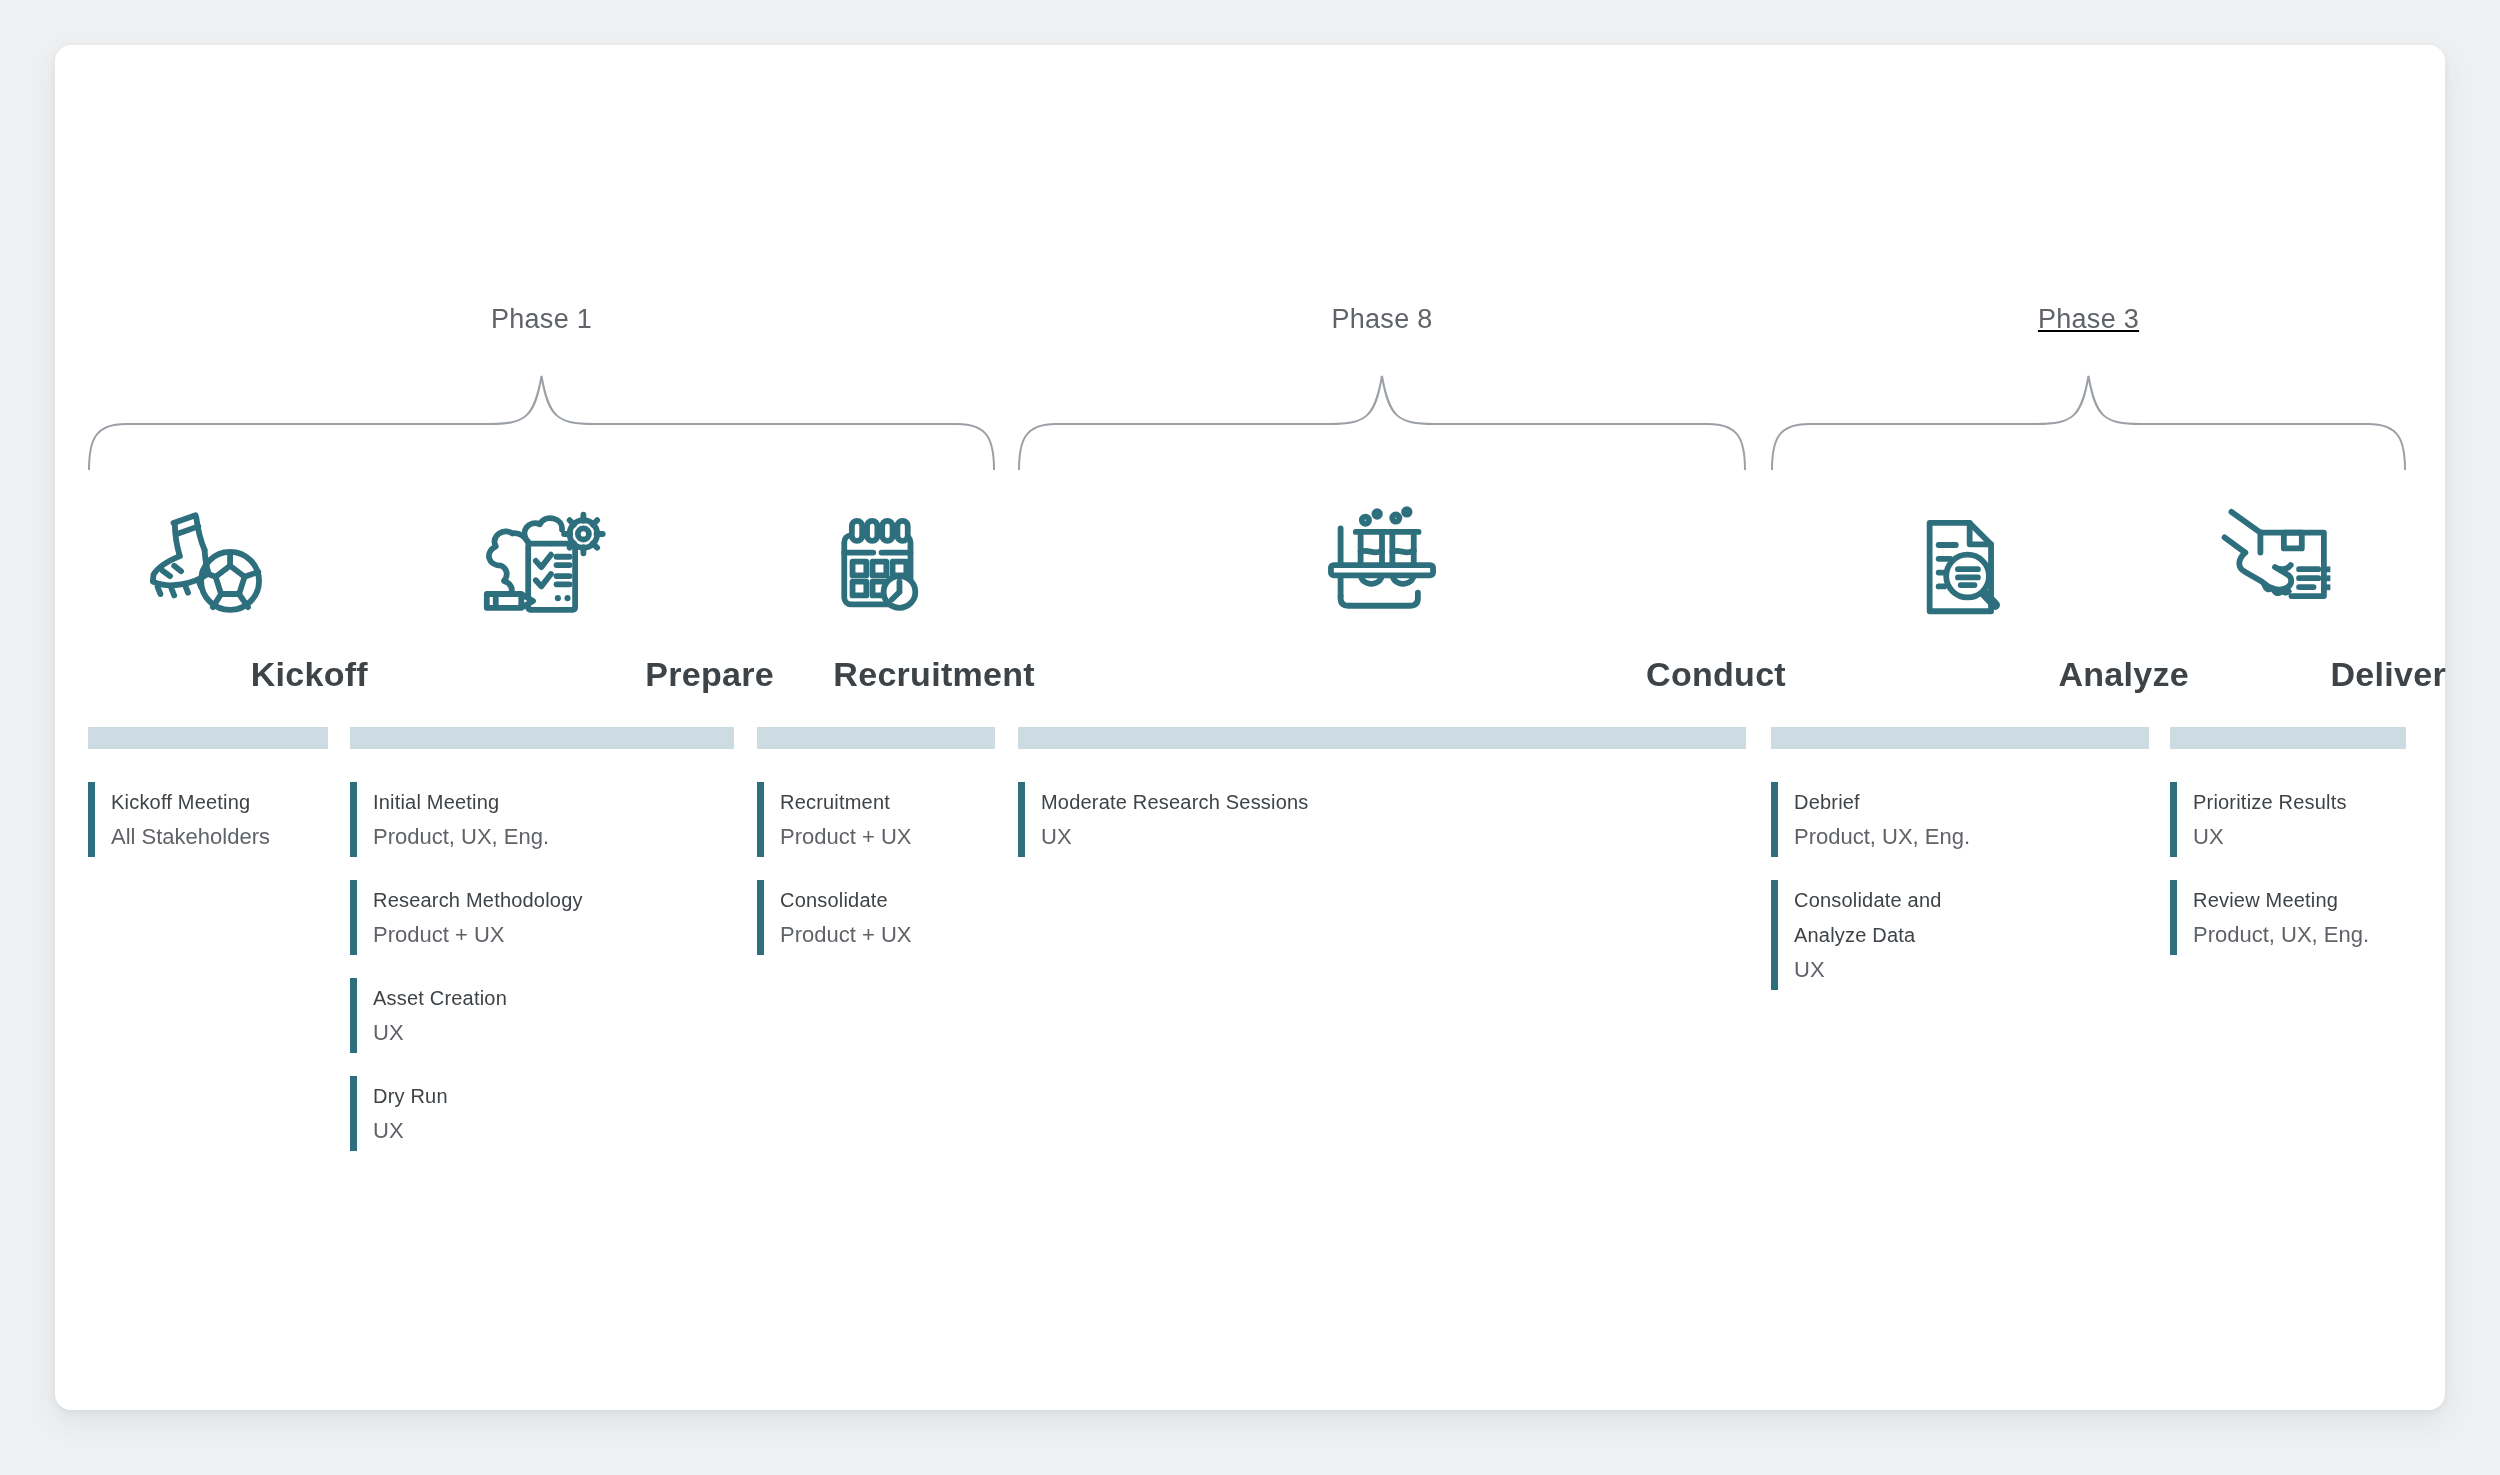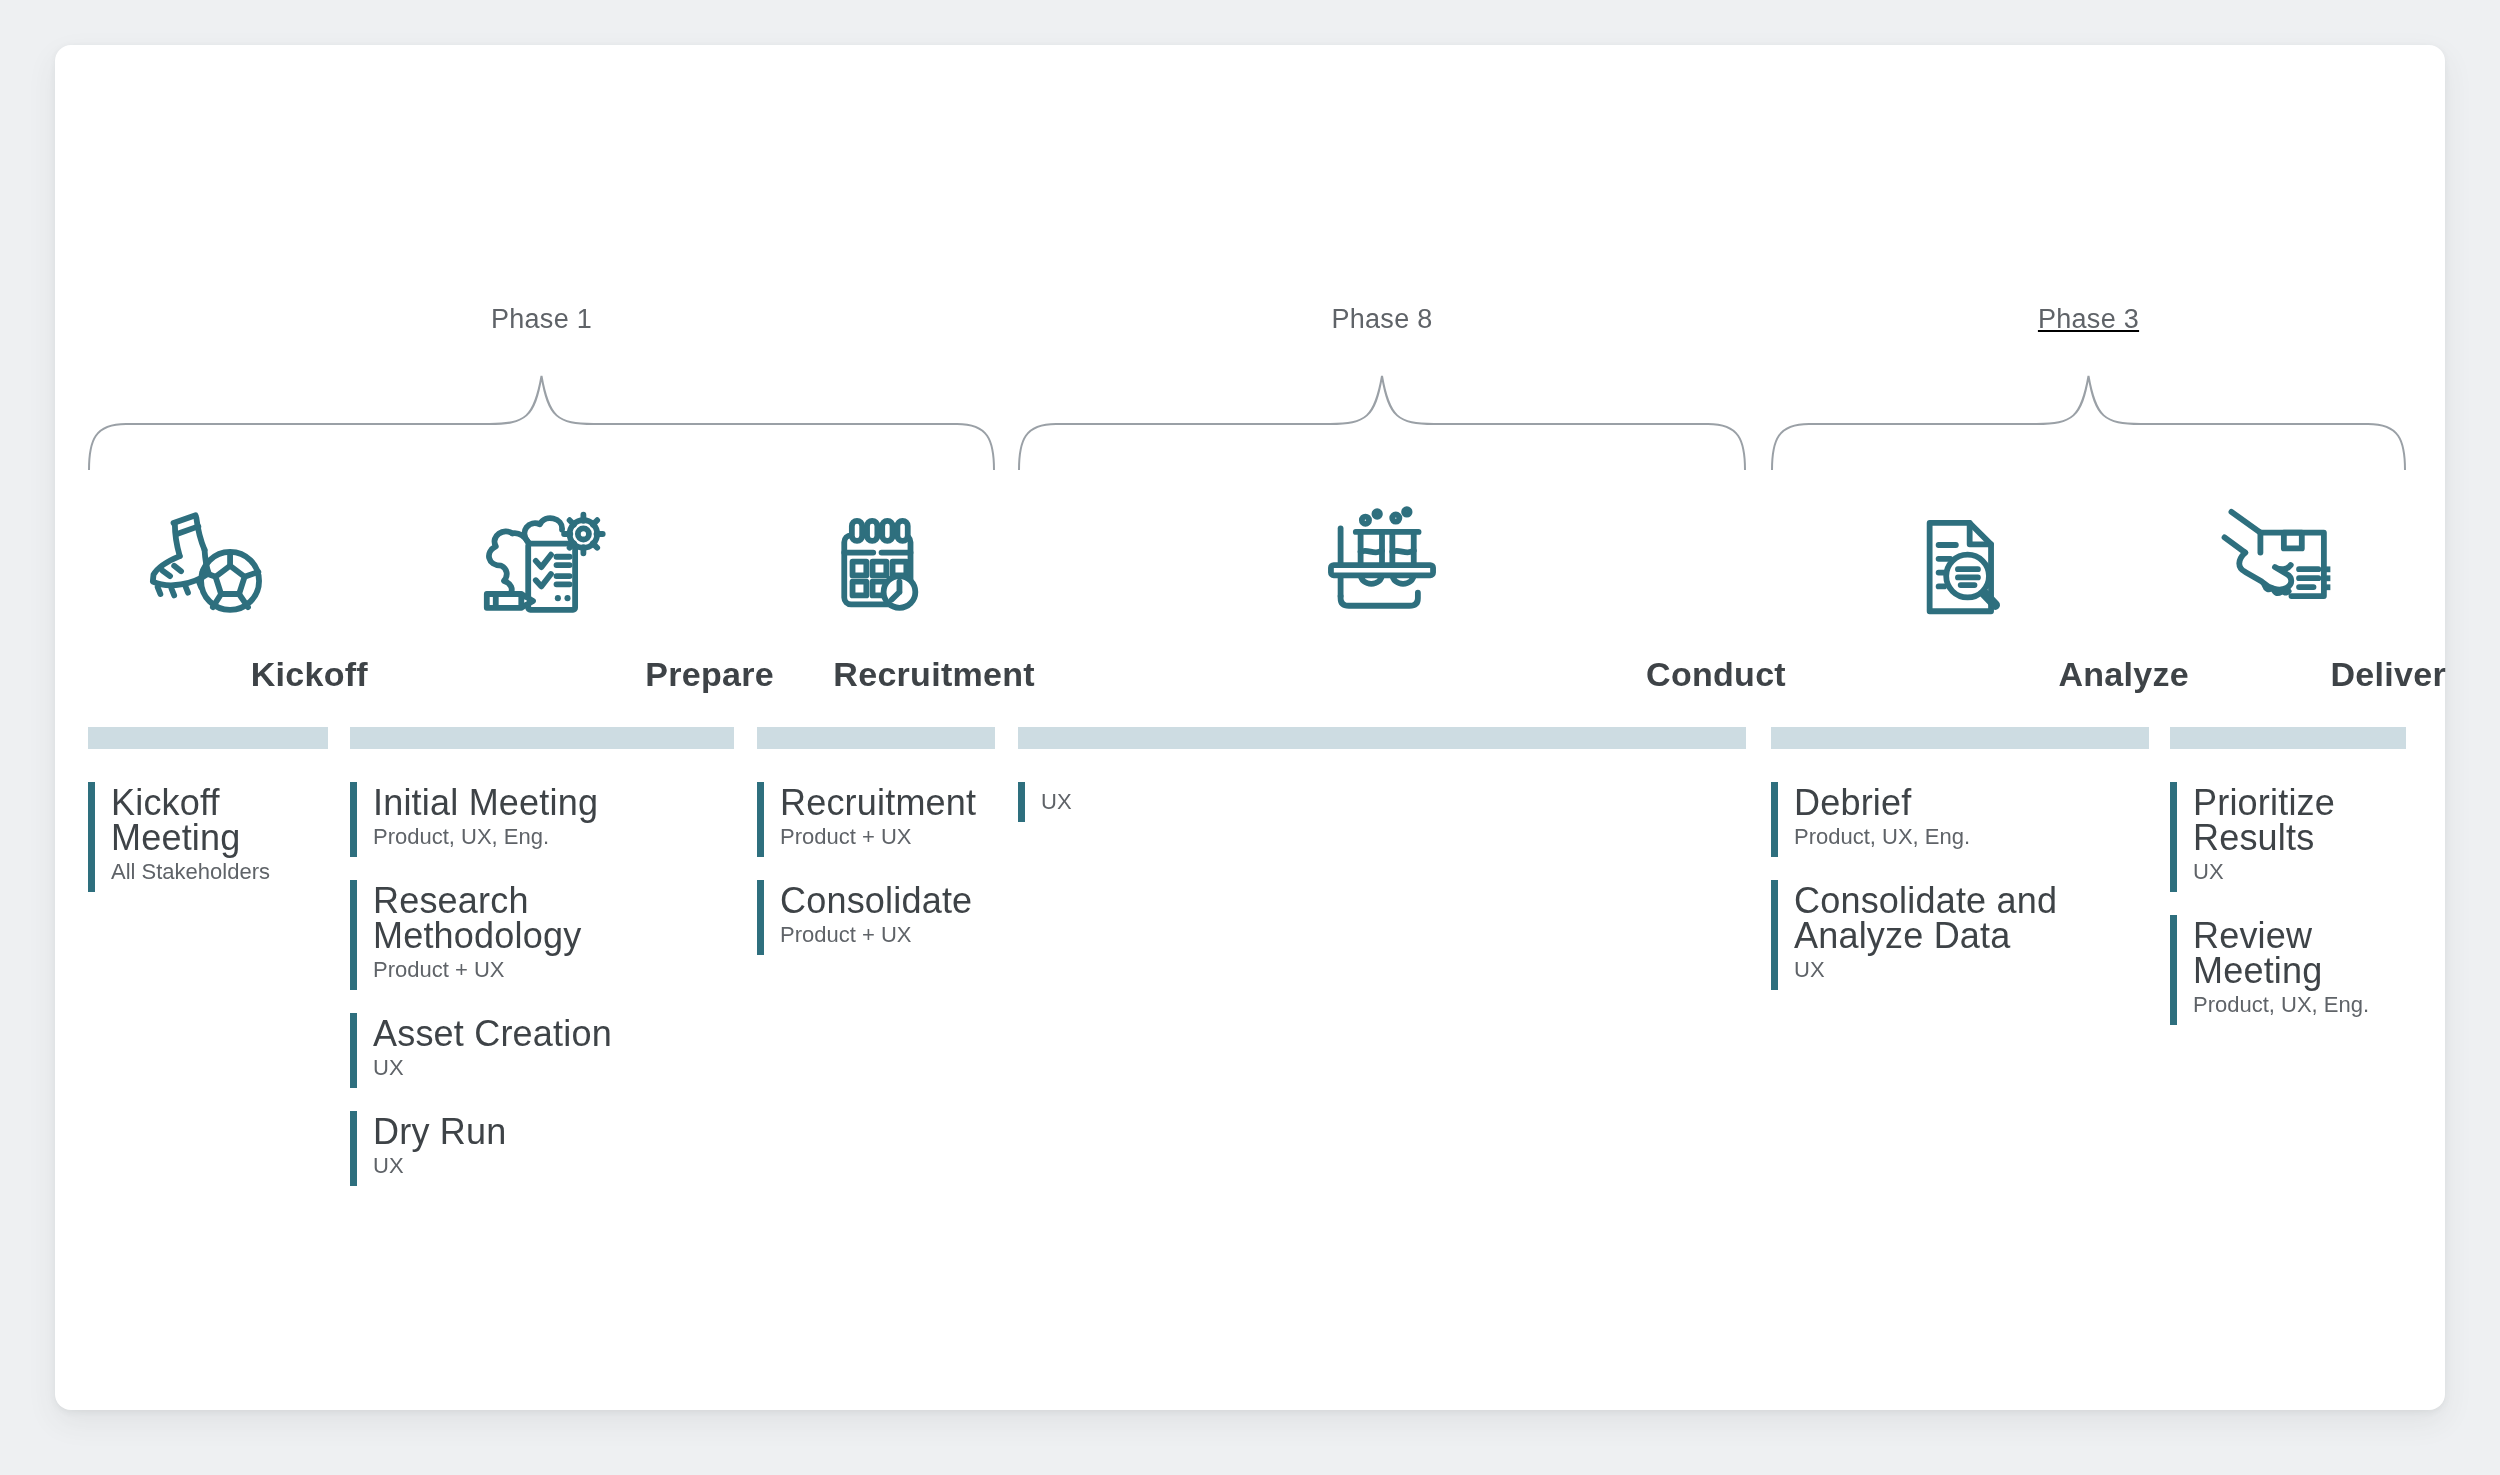--- a/index.html
+++ b/index.html
@@ -43,21 +43,21 @@
     position:absolute; top:222px; left:0; right:0; height:22px;
     background:var(--bar);
   }
   .tasks{position:absolute; top:277px; left:0; right:-10px;}
   .task{
     border-left:7px solid var(--teal);
     padding:3px 0 6px 16px;
     margin-bottom:23px;
   }
   .task-title{
-    font-size:36px; line-height:35px; color:var(--heading);
+    font-size:20px; line-height:35px; color:var(--heading);
     white-space:pre-line; letter-spacing:.2px;
   }
   .task-owners{font-size:22px; line-height:28px; color:var(--sub); margin-top:3px;}
 </style>
 </head>
 <body>
 
 <div class="page">
   <div class="card"></div>
   <div id="phases">
@@ -187,20 +187,21 @@
     <path d="M57.5 21 V50 C57.5 59.5 73 59.5 73 50 V21" fill="#ffffff"></path>
     <path d="M57.5 34 C62 31 68 37 73 33"></path>
     <rect x="13" y="43.5" width="74" height="7.5" rx="2" fill="#ffffff"></rect>
     <path d="M20 66 V67.5 C20 71.5 22.5 73 26 73 H70 C73.5 73 76 71.5 76 67.5 V63.5"></path>
     <path d="M31 19.5 H53.5 M54 19.5 H76.5"></path>
   </svg></div>
     <div class="stage-title">Conduct</div>
     <div class="stage-bar"></div>
     <div class="tasks">
   <div class="task">
+    <div class="task-title">Moderate Research Sessions</div>
     <div class="task-owners">UX</div>
   </div>
 </div>
   </div>
 
   <div class="stage" style="left: 1771px; width: 378px;">
     <div class="icon-wrap"><svg viewBox="0 0 100 100">
     <path d="M28 13 H57 L72.5 28.5 V77 H28 Z" fill="#ffffff"></path>
     <path d="M57 13 V28.5 H72.5"></path>
     <path d="M34.5 29 H47 M34.5 39 H43 M34.5 49 H40 M34.5 59 H38.5"></path>

